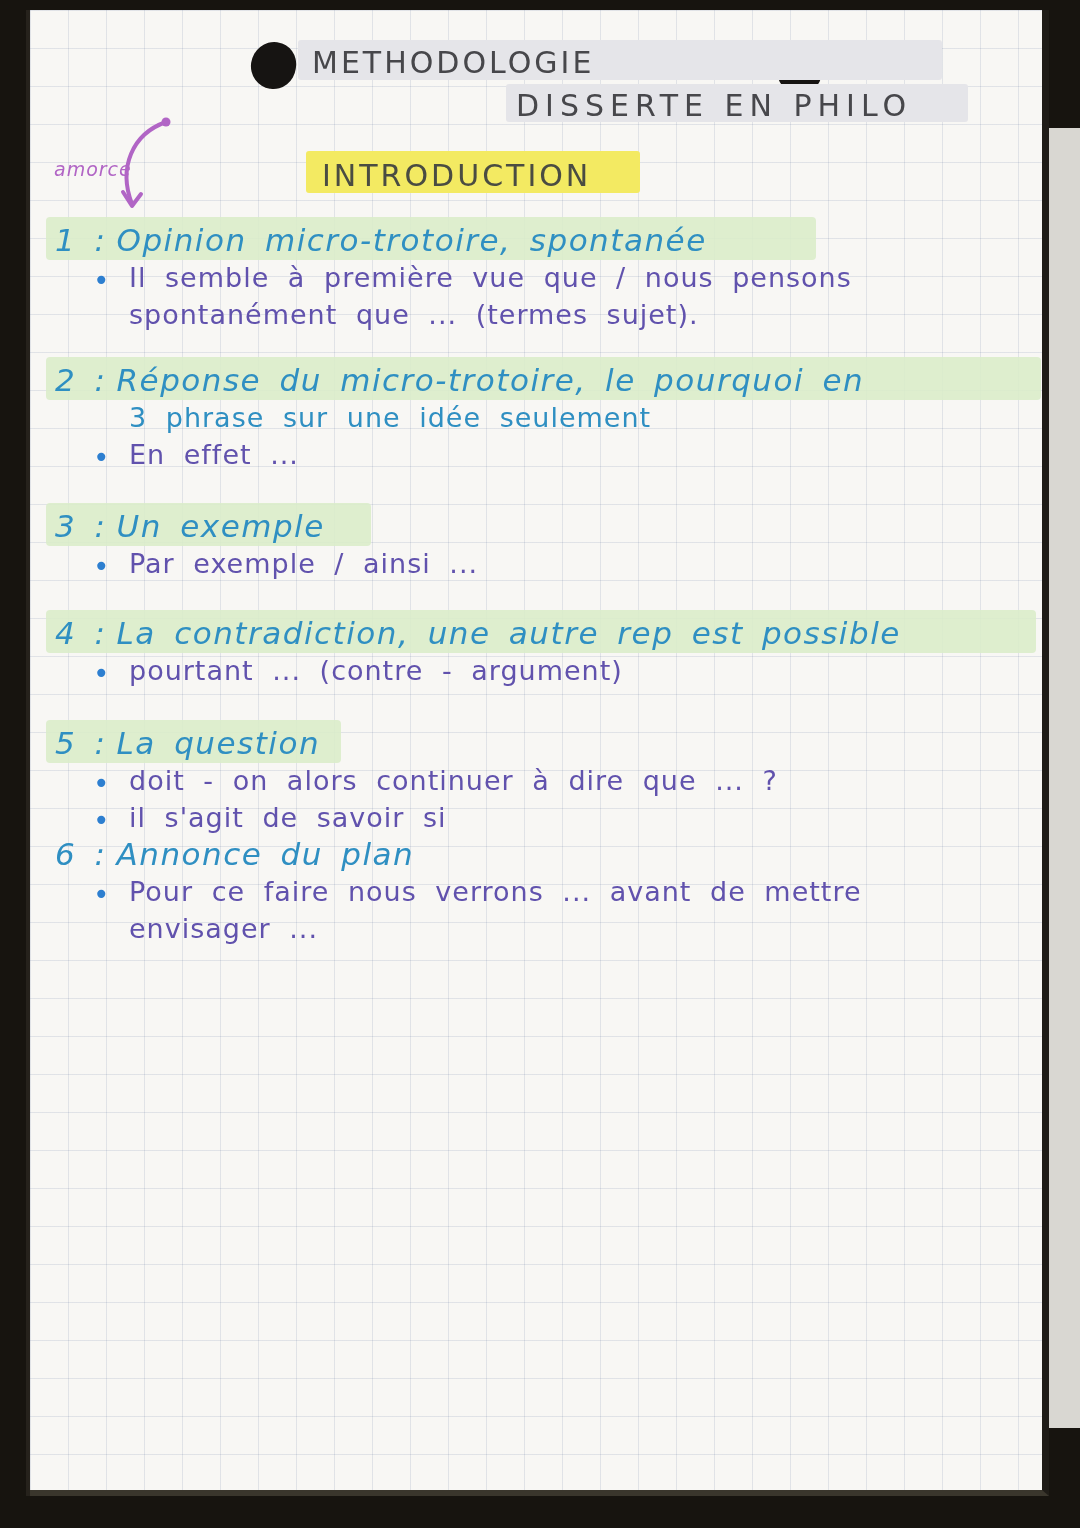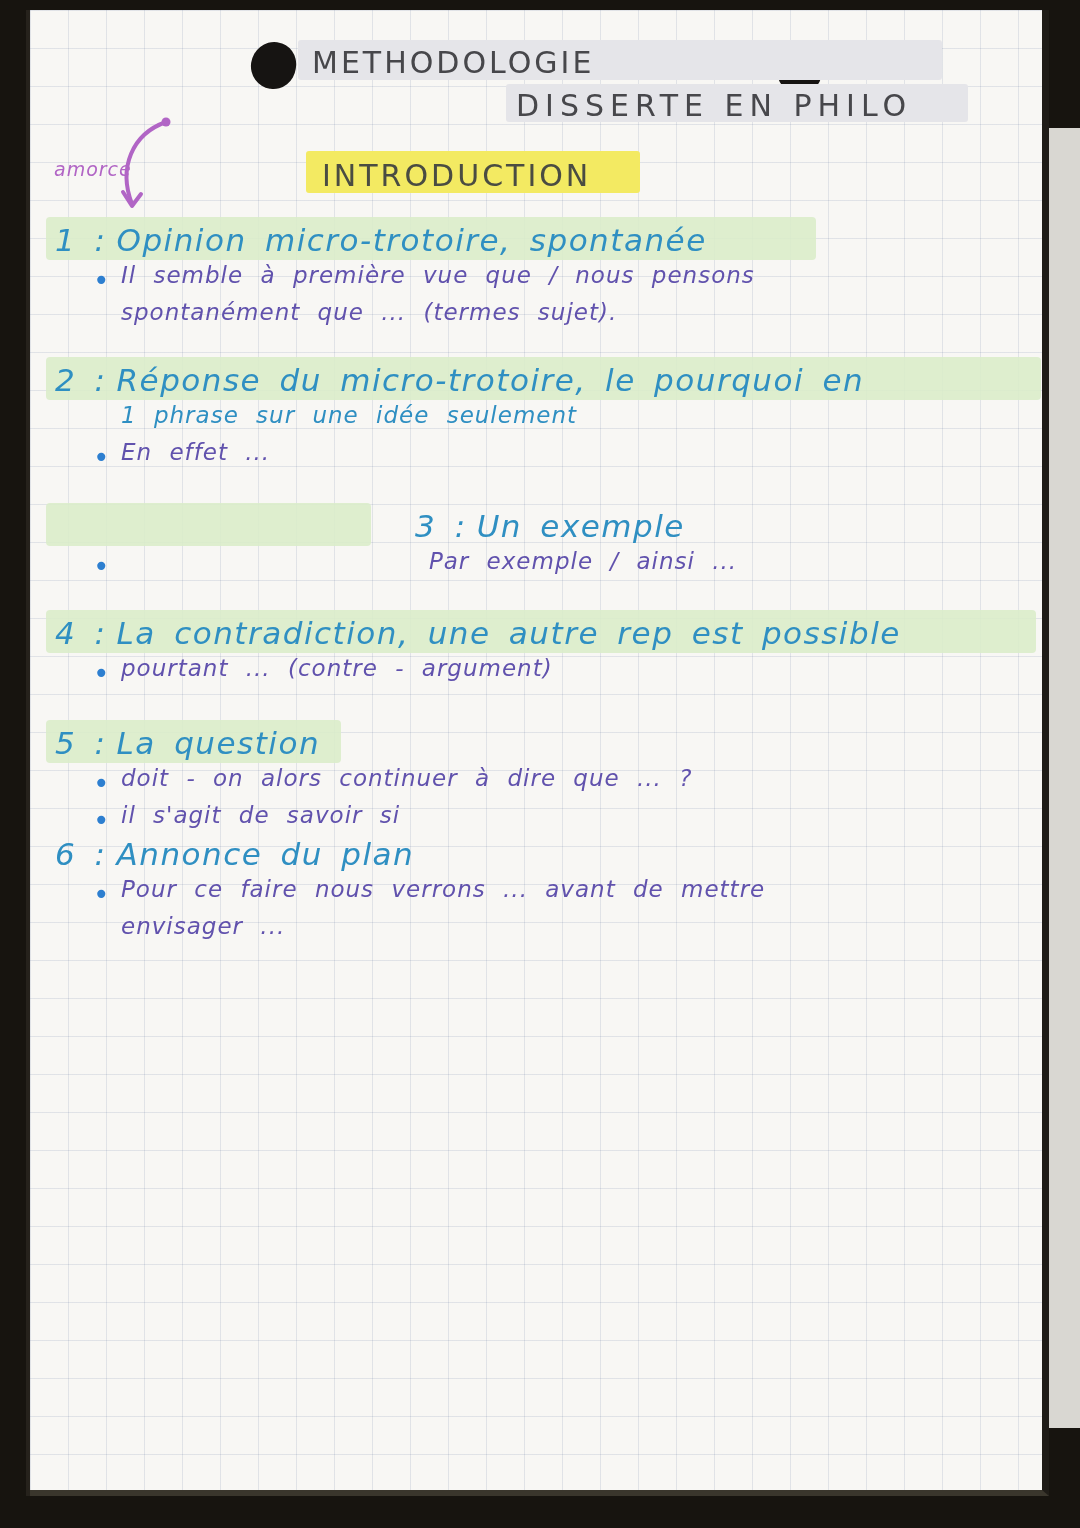--- a/index.html
+++ b/index.html
@@ -65,21 +65,21 @@
 
   
   .margin-note {
     position:absolute; left:24px; top:148px; color:#b165c5;
     font-size:19px; font-style:italic; letter-spacing:1px;
   }
   .margin-arrow { position:absolute; left:68px; top:96px; }
 
   
   .section { position:absolute; left:25px; width:990px; }
-  .s1 { top:212px; } .s2 { top:352px; } .s3 { top:498px;text-align:center; }
+  .s1 { top:212px; } .s2 { top:352px; } .s3 { top:498px; }
   .s4 { top:605px; } .s5 { top:715px; } .s6 { top:826px; }
 
   .hl-bar {
     position:absolute; top:-5px; left:-9px; height:43px;
     background:#daecca; border-radius:4px; z-index:0; opacity:0.9;
   }
   .s1 .hl-bar { width:770px; }
   .s2 .hl-bar { width:995px; }
   .s3 .hl-bar { width:325px; }
   .s4 .hl-bar { width:990px; }
@@ -91,22 +91,22 @@
     letter-spacing:1.5px; word-spacing:7px;
   }
   .sec-num { margin-right:10px; }
 
   .note-line { position:relative; height:37px; padding-left:66px; white-space:nowrap; }
   .bullet {
     position:absolute; left:38px; top:2px; color:#2d7fd0; font-size:28px;
     font-style:normal;
   }
   .line-text {
-    color:#6152ad; font-size:23px; font-style:italic;
-    letter-spacing:1px; word-spacing:9px;
+    color:#6152ad; font-size:27px; 
+    letter-spacing:1px; word-spacing:9px;margin-left:8px;
   }
   .line-text.ink-heading { color:#2f8fc2; }
 </style>
 </head>
 <body>
 
 <div class="photo">
   <div class="side-sheet"></div>
 
   <div class="paper">
@@ -144,21 +144,21 @@
       </div>
     </div>
 
     <div class="section s2">
       <div class="hl-bar"></div>
       <div class="sec-heading">
         <span class="sec-num">2 :</span><span class="sec-title">Réponse du micro-trotoire, le pourquoi en</span>
       </div>
       <div class="note-line">
         <span class="bullet"></span>
-        <span class="line-text ink-heading">1 phrase sur une idée seulement</span>
+        <span class="line-text ink-heading">3 phrase sur une idée seulement</span>
       </div>
       <div class="note-line">
         <span class="bullet">•</span>
         <span class="line-text">En effet ...</span>
       </div>
     </div>
 
     <div class="section s3">
       <div class="hl-bar"></div>
       <div class="sec-heading">

